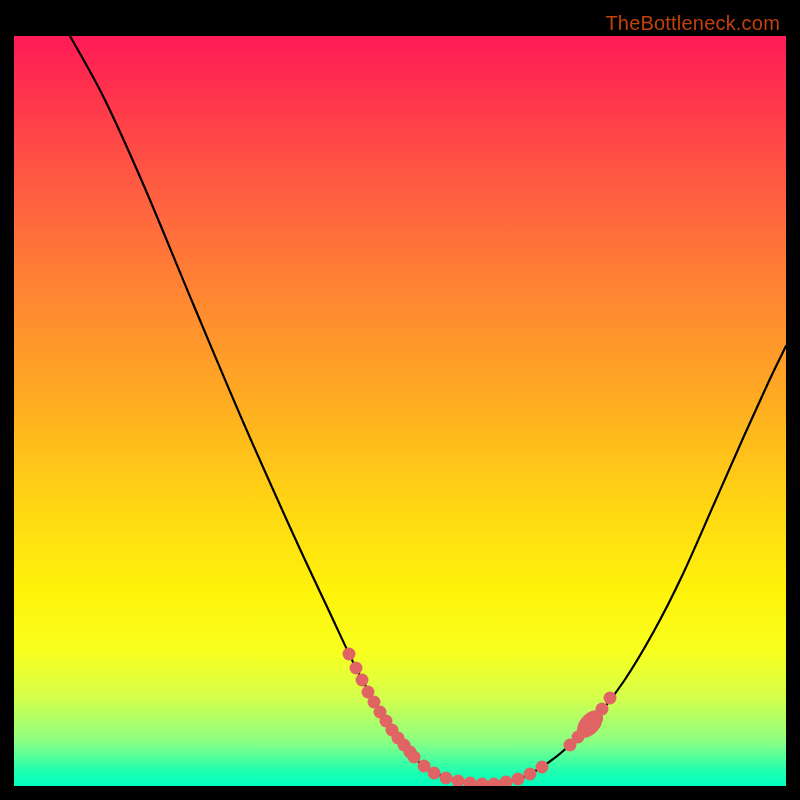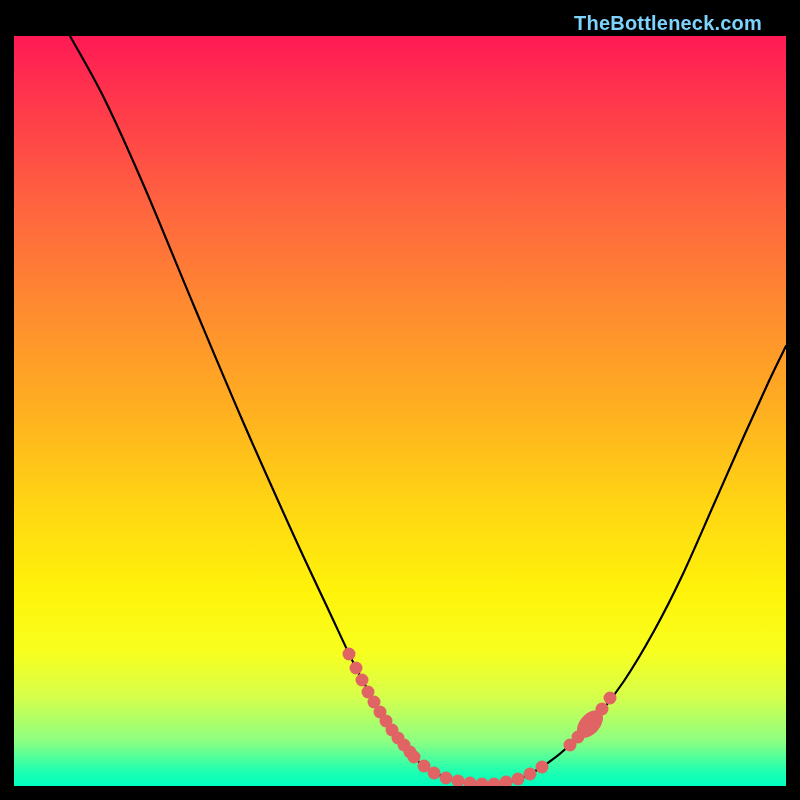--- a/index.html
+++ b/index.html
@@ -15,24 +15,24 @@
     position: absolute;
     left: 14px;
     top: 14px;
     width: 772px;
     height: 772px;
     background: #000;
   }
   .watermark {
     position: absolute;
     top: -2px;
-    right: 24px;
-    color: #7dd3fc;
+    right: 6px;
+    color: #c2410c;
     font-size: 20px;
-    font-weight: 700;
+    font-weight: 400;
     letter-spacing: 0.2px;
     user-select: none;
   }
   .plot-area {
     position: absolute;
     left: 0;
     top: 22px;
     width: 772px;
     height: 750px;
   }

